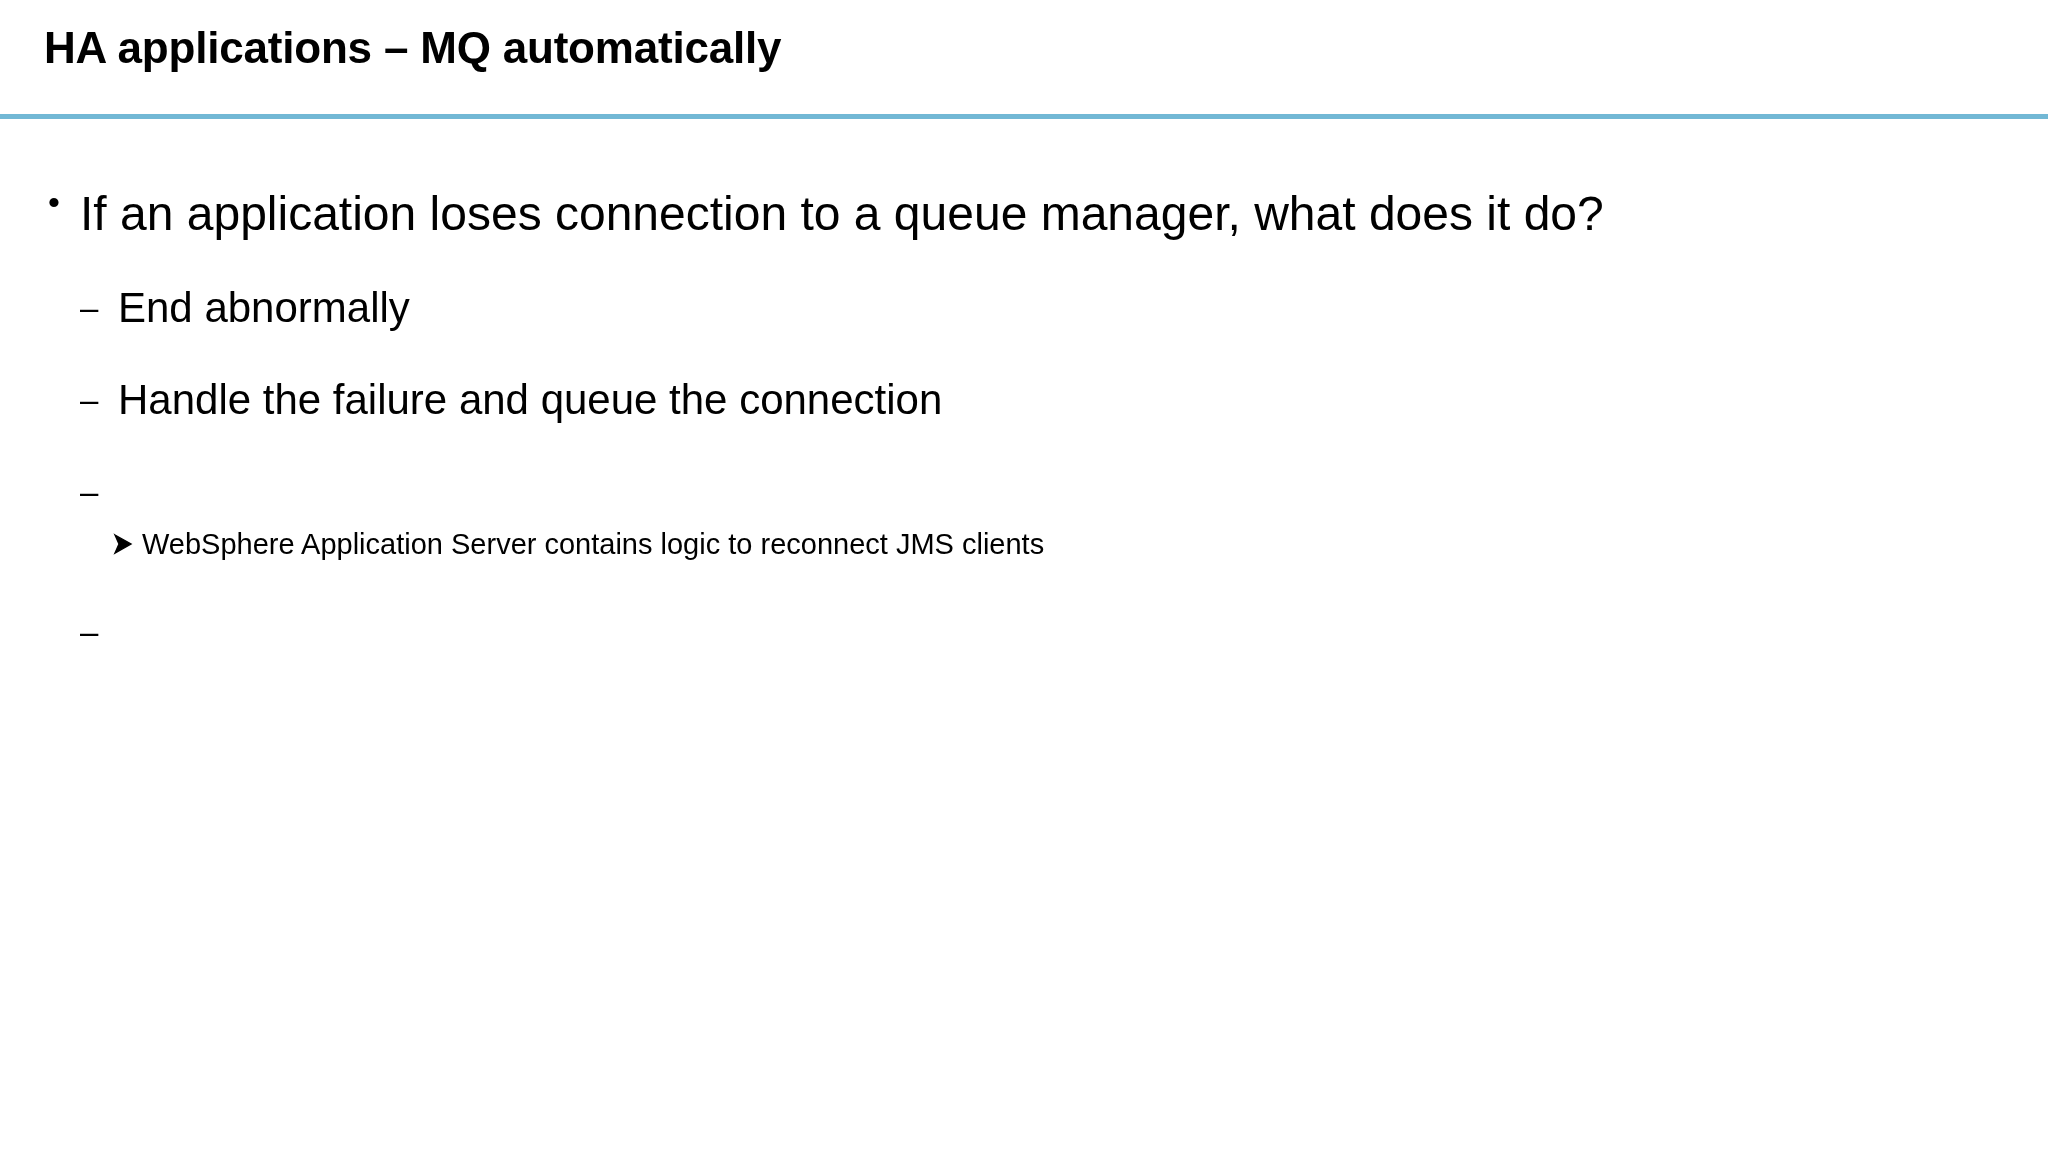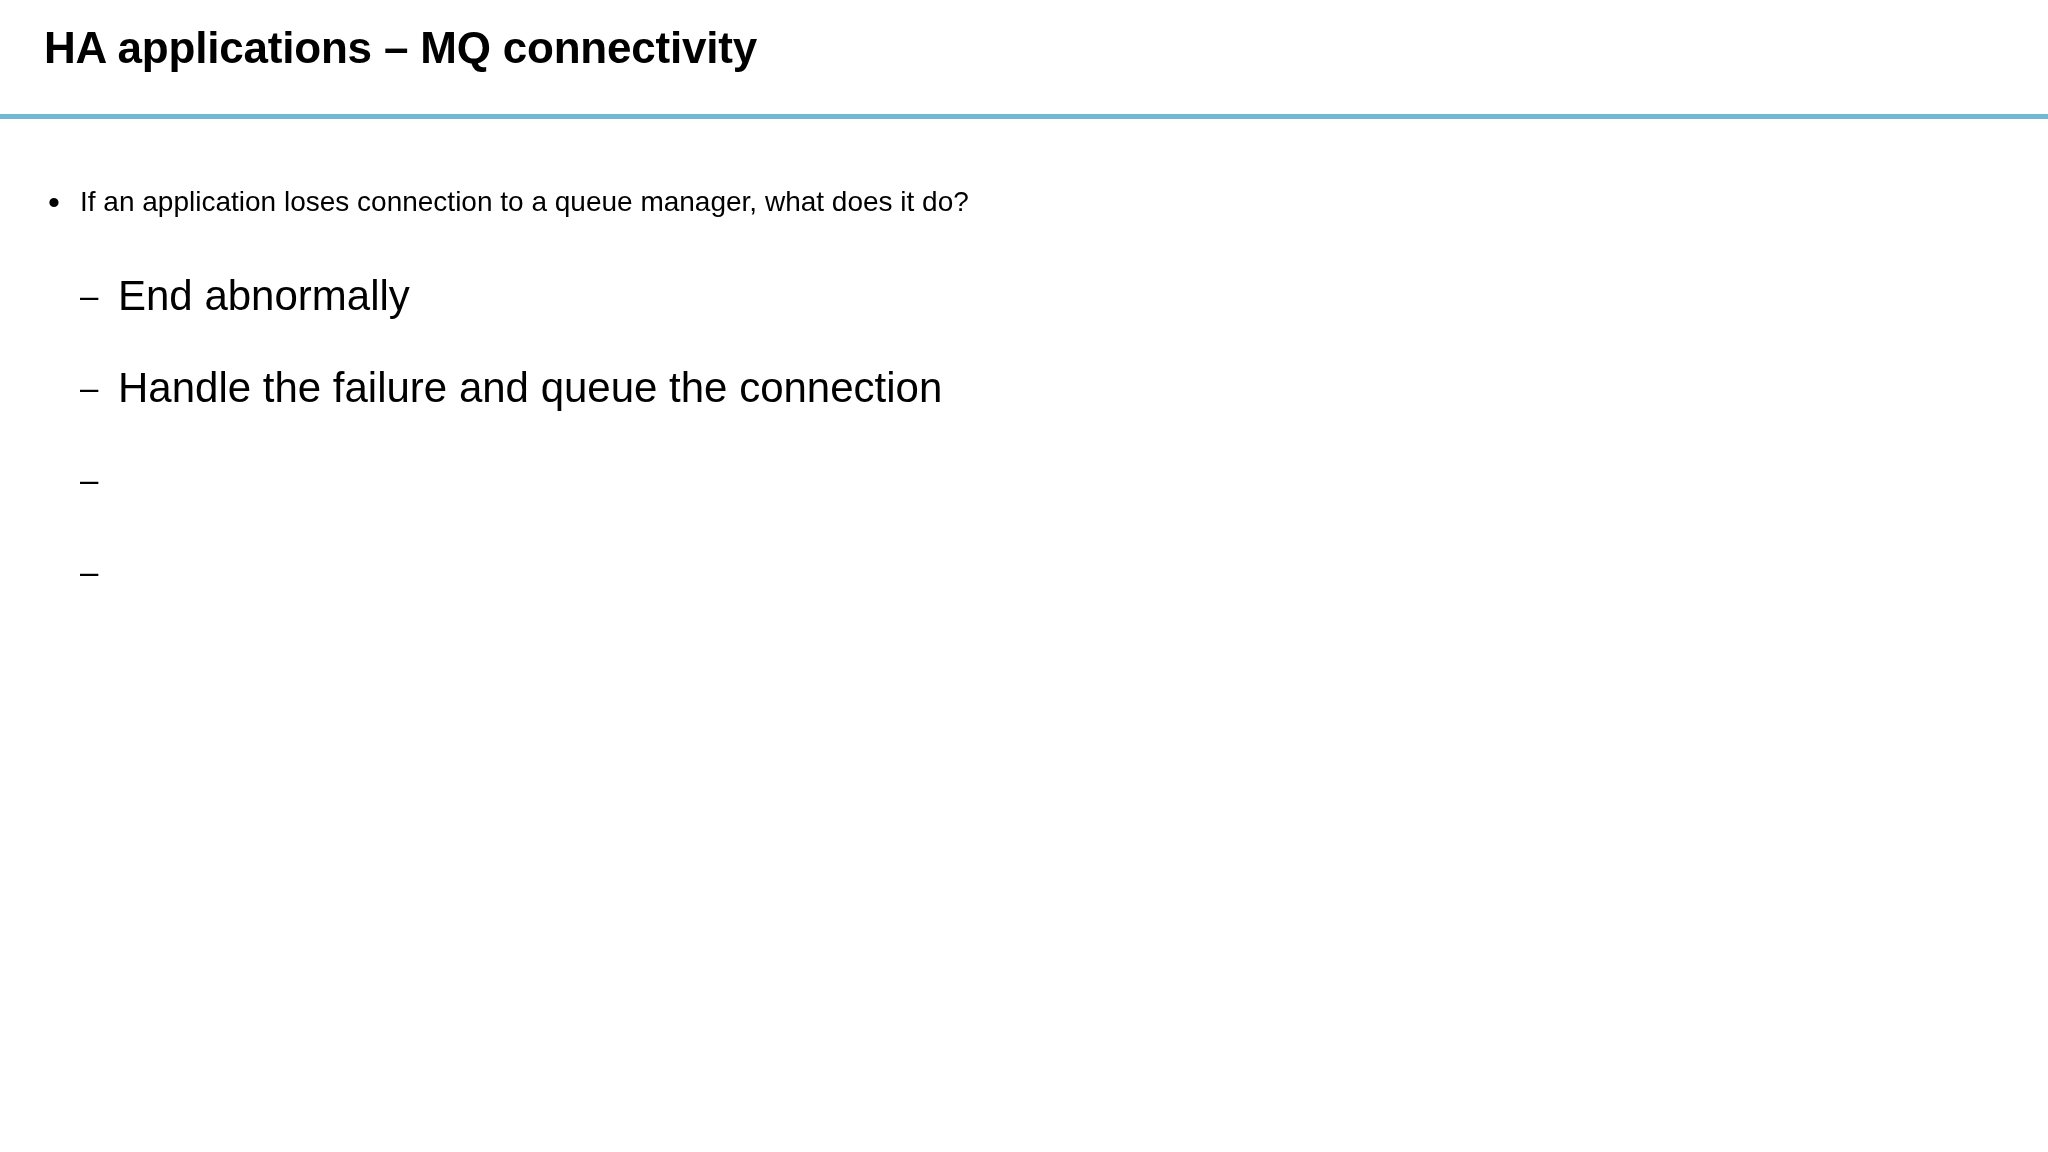--- a/index.html
+++ b/index.html
@@ -71,23 +71,24 @@
   .lvl1 .marker {
     width: 36px;
     flex: 0 0 36px;
     font-size: 34px;
     line-height: 48px;
     text-align: left;
     padding-left: 4px;
     box-sizing: border-box;
   }
   .lvl1 .btext {
-    font-size: 28px;
+    font-size: 48px;
     line-height: 48px;
     white-space: nowrap;
+    margin-top: 12px;
   }
 
   
   .lvl2 {
     padding-left: 80px;
     margin-top: 48px;
   }
   .lvl2 .marker {
     width: 38px;
     flex: 0 0 38px;
@@ -124,21 +125,21 @@
     width: 22px;
     height: 36px;
     vertical-align: top;
   }
 </style>
 </head>
 <body>
 
 <div class="slide">
 
-  <div class="slide-title">HA applications – MQ connectivity</div>
+  <div class="slide-title">HA applications – MQ automatically</div>
 
   <div class="title-rule" style="background: rgb(114, 184, 213);"></div>
 
   <div class="body-area">
 
     <div class="bullet-row lvl1">
       <span class="marker">•</span>
       <span class="btext">If an application loses connection to a queue manager, what does it do?</span>
     </div>
 
@@ -149,19 +150,27 @@
 
     <div class="bullet-row lvl2">
       <span class="marker">–</span>
       <span class="btext">Handle the failure and queue the connection</span>
     </div>
 
     <div class="bullet-row lvl2">
       <span class="marker">–</span>
     </div>
 
+    <div class="bullet-row lvl3">
+      <span class="marker">
+        <svg class="arrow-glyph" viewBox="0 0 22 36" xmlns="http://www.w3.org/2000/svg">
+          <path d="M3 9 L19 18 L3 27 L7 18 Z" fill="#000000" stroke="#000000" stroke-width="1.4" stroke-linejoin="miter"></path>
+        </svg>
+      </span>
+      <span class="btext">WebSphere Application Server contains logic to reconnect JMS clients</span>
+    </div>
 
     <div class="bullet-row lvl2">
       <span class="marker">–</span>
     </div>
 
   </div>
 </div>
 
 </body></html>

